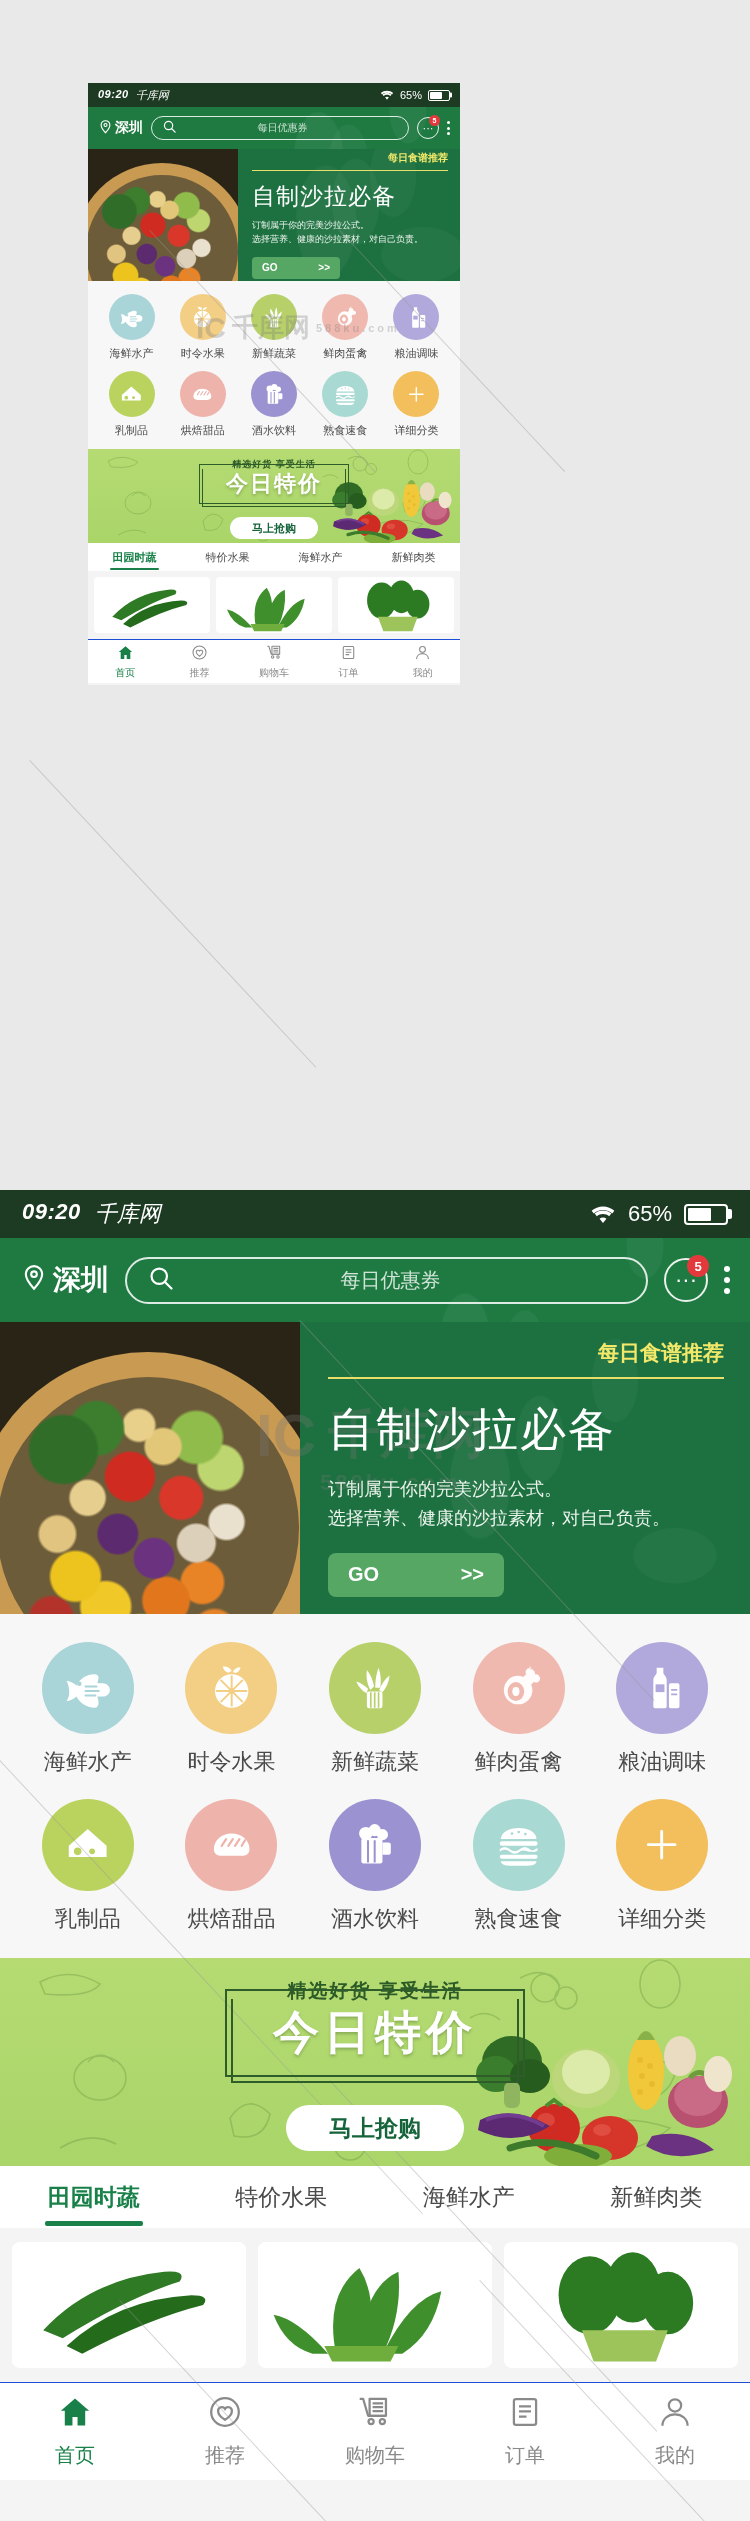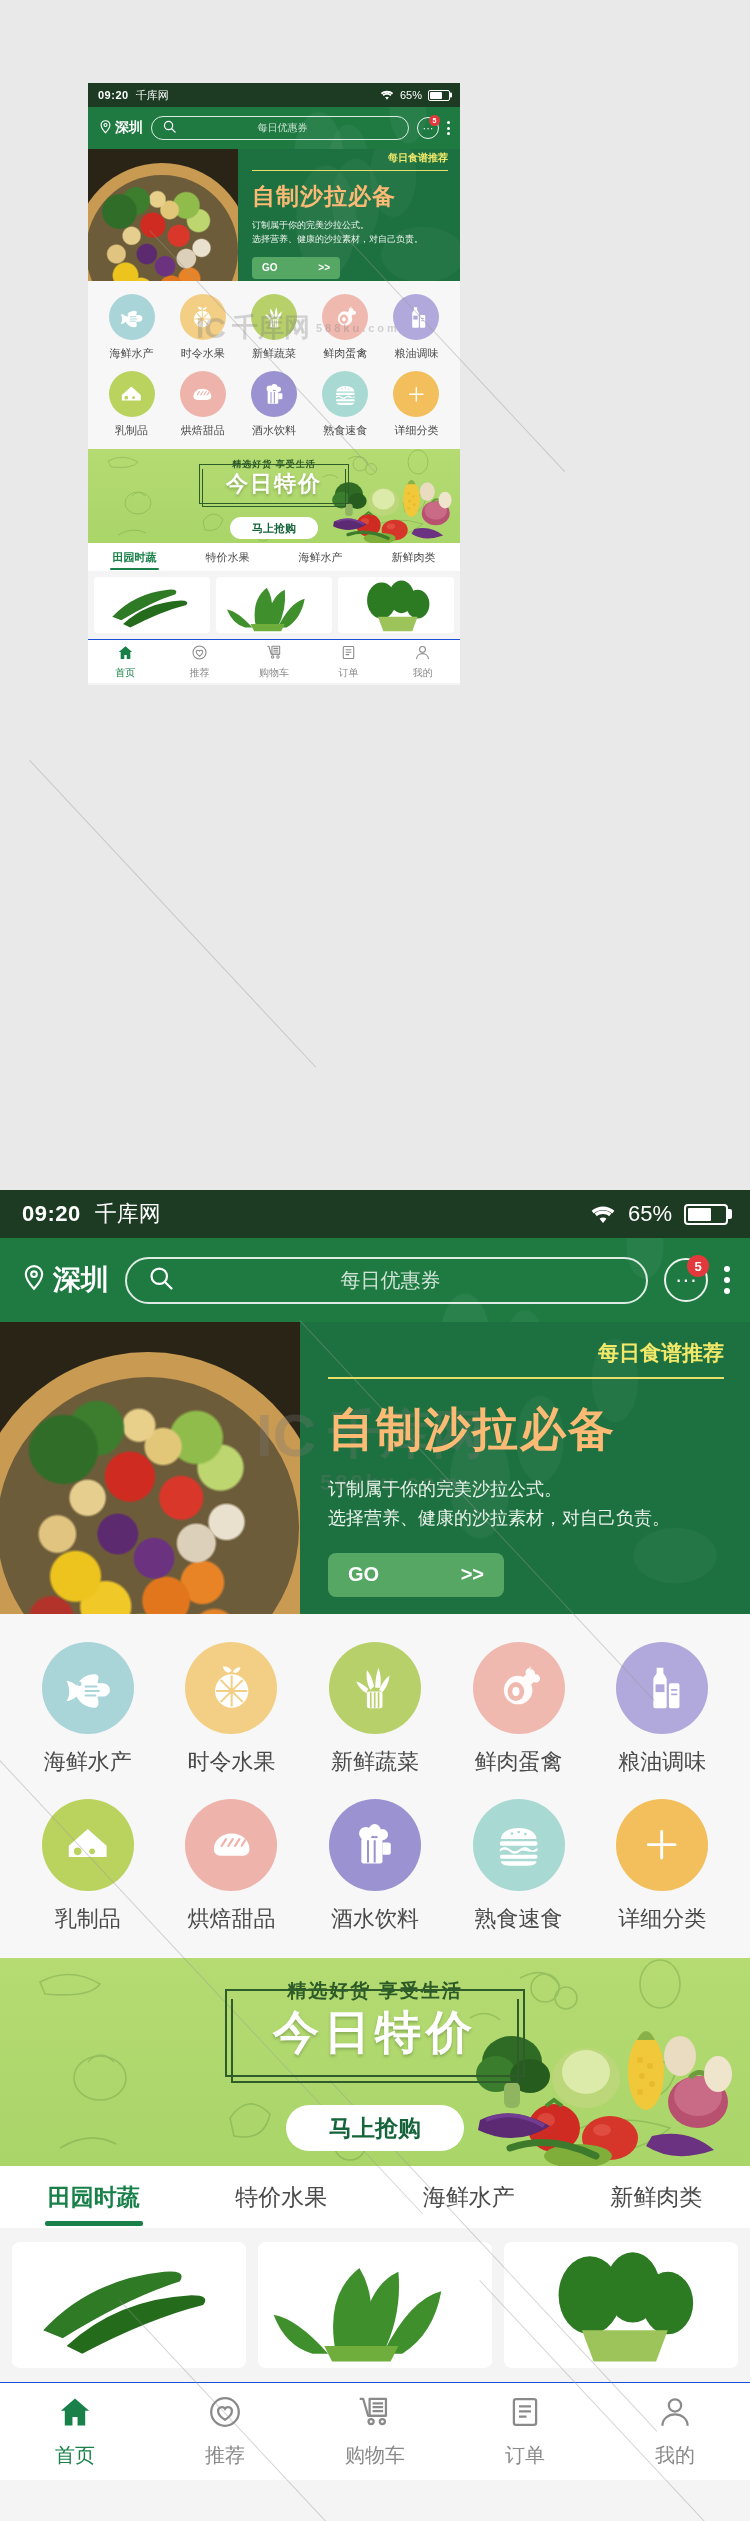--- a/index.html
+++ b/index.html
@@ -21,21 +21,21 @@
   .screen.small { left:88px; top:83px; width:372px; height:602px; }
   .screen.big   { left:0px;  top:1190px; width:750px; height:1331px; }
 
   
   .statusbar{
     display:flex; align-items:center; justify-content:space-between;
     background:#1d3a22; color:#fff; width:100%;
   }
   .small .statusbar{ height:24px; padding:0 10px; font-size:11px; }
   .big   .statusbar{ height:48px; padding:0 22px; font-size:22px; }
-  .sb-left{ display:flex; align-items:center; }
+  .sb-left{ display:flex; align-items:flex-start;font-style:italic; }
   .small .sb-left{ gap:7px; } .big .sb-left{ gap:14px; }
   .sb-time{ font-weight:bold; letter-spacing:.5px; }
   .sb-brand{ font-weight:normal; }
   .sb-right{ display:flex; align-items:center; }
   .small .sb-right{ gap:6px; } .big .sb-right{ gap:12px; }
   .wifi-ico svg{ display:block; }
   .batt{ position:relative; border:1.5px solid #fff; border-radius:2px; display:flex; align-items:center;}
   .small .batt{ width:22px; height:11px; padding:1px;}
   .big   .batt{ width:44px; height:21px; padding:2px; border-width:2.5px; border-radius:4px;}
   .batt .fill{ background:#fff; height:100%; width:65%; border-radius:1px;}
@@ -131,21 +131,21 @@
       radial-gradient(circle at 18% 80%, #b3332a 0 6%, transparent 7%),
       radial-gradient(circle at 72% 84%, #e4832a 0 6%, transparent 7%),
       radial-gradient(circle at 50% 50%, #6d5c3a 0 100%);
   }
   .hero-txt{ position:relative; z-index:3; flex:1; display:flex; flex-direction:column; justify-content:center;}
   .small .hero-txt{ padding:0 12px 0 14px; } .big .hero-txt{ padding:0 26px 0 28px; }
   .hero-kicker{ color:#f2e86a; font-weight:bold; text-align:right; }
   .small .hero-kicker{ font-size:10px; } .big .hero-kicker{ font-size:21px; }
   .hero-rule{ background:#e8de6a; width:100%; }
   .small .hero-rule{ height:1px; margin:5px 0 10px; } .big .hero-rule{ height:1.5px; margin:10px 0 20px; }
-  .hero-title{ color:#fdba74; font-weight:bold; letter-spacing:1px; }
+  .hero-title{ color:#ffffff; font-weight:normal; letter-spacing:1px; }
   .small .hero-title{ font-size:23px; } .big .hero-title{ font-size:46px; letter-spacing:2px;}
   .hero-sub{ color:#eaf3ec; }
   .small .hero-sub{ font-size:9px; line-height:1.55; margin-top:7px;} .big .hero-sub{ font-size:18px; line-height:1.6; margin-top:14px;}
   .go-btn{
     background:#56a764; color:#fff; font-weight:bold; display:flex; align-items:center;
     justify-content:space-between; border-radius:4px;
   }
   .small .go-btn{ width:88px; height:22px; padding:0 10px; font-size:10px; margin-top:10px;}
   .big   .go-btn{ width:176px; height:44px; padding:0 20px; font-size:20px; margin-top:20px; border-radius:8px;}
 

